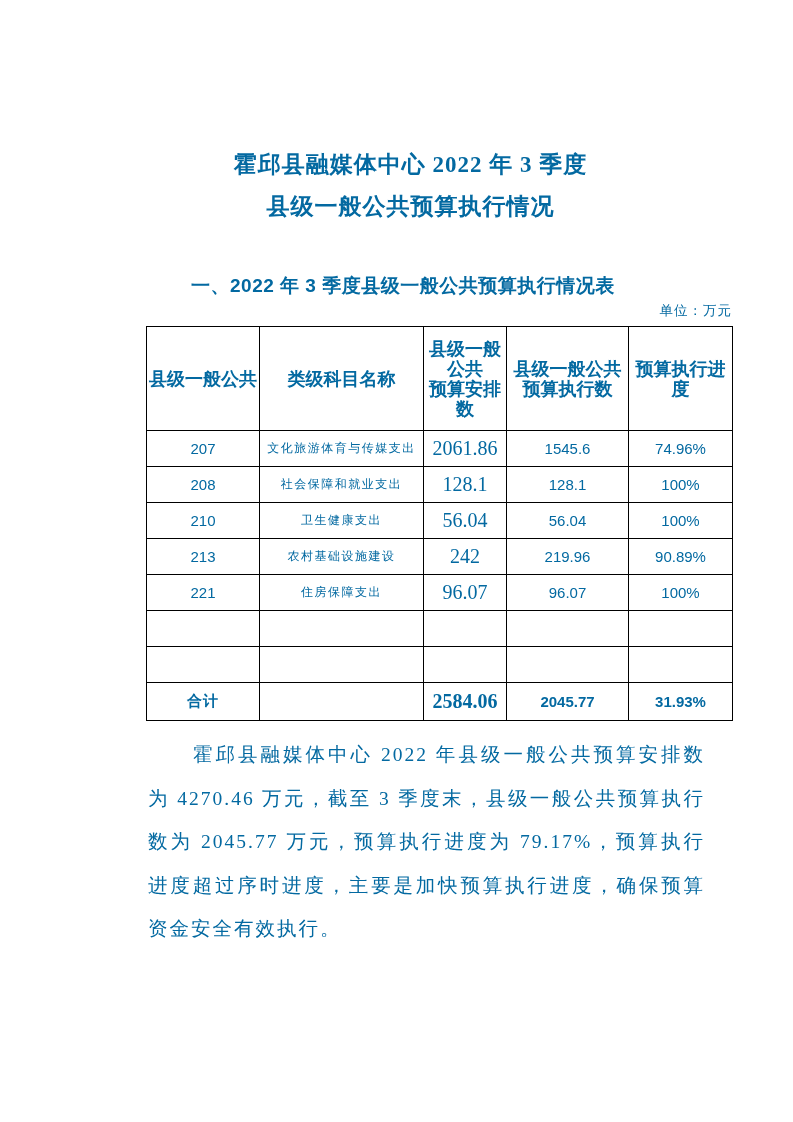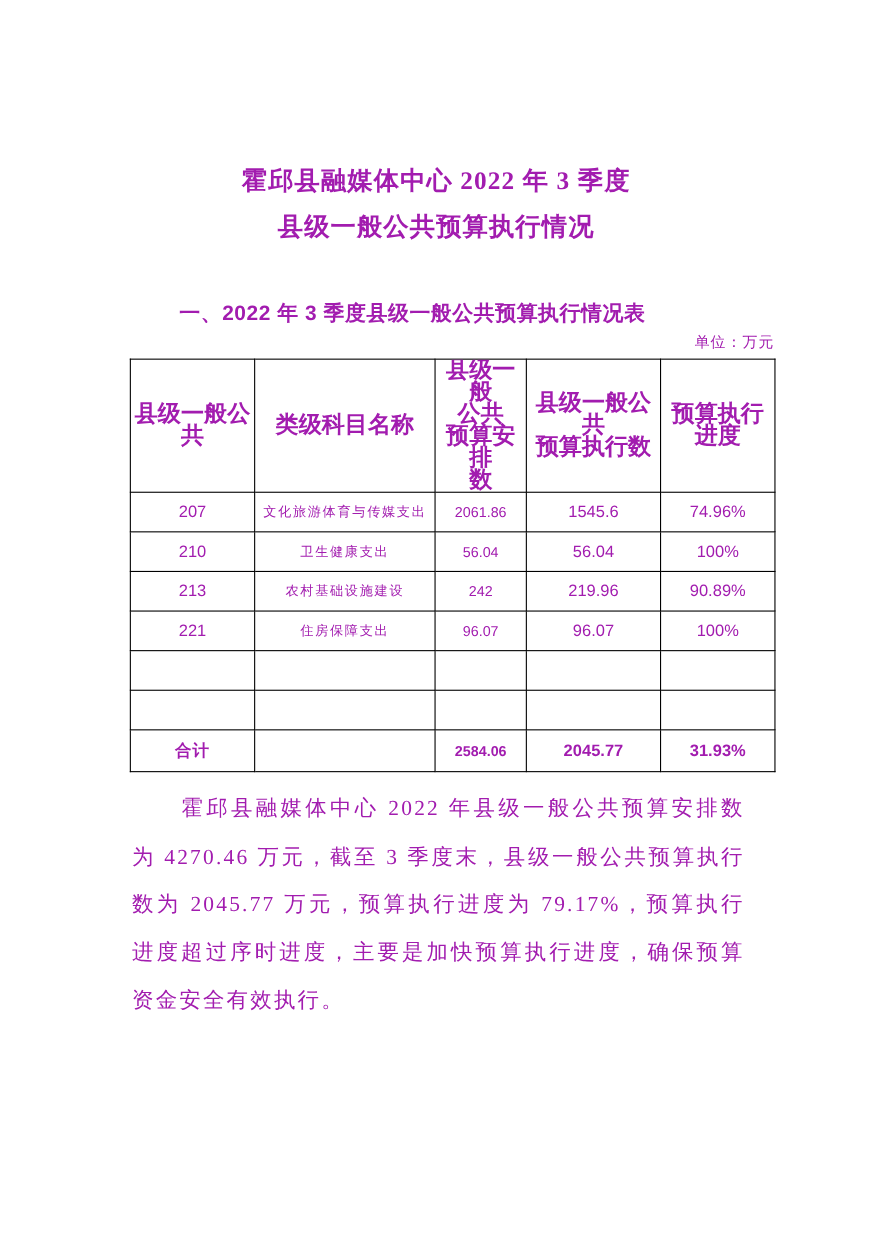--- a/index.html
+++ b/index.html
@@ -3,23 +3,24 @@
 <meta charset="utf-8">
 <style>
   * { margin: 0; padding: 0; box-sizing: border-box; }
   html, body { background: #ffffff; }
   .page {
     position: relative;
     width: 793px;
     height: 1122px;
     margin: 0 auto;
     background: #ffffff;
-    color: #a21caf;
+    color: #0369a1;
     font-family: "Liberation Serif", "DejaVu Serif", serif;
     overflow: hidden;
+    padding-left: 28px;
   }
   .doc-title {
     padding-top: 144px;
     text-align: center;
     font-weight: bold;
     font-size: 23px;
     line-height: 42px;
     letter-spacing: 1px;
     font-family: "Liberation Serif", "DejaVu Serif", serif;
   }
@@ -57,41 +58,41 @@
     vertical-align: middle;
     padding: 0 2px;
     overflow: hidden;
   }
   .col-code  { width: 113px; }
   .col-name  { width: 164px; }
   .col-arr   { width: 83px;  }
   .col-exec  { width: 122px; }
   .col-prog  { width: 104px; }
   tr.header-row th {
-    height: 83px;
-    font-family: "Liberation Sans", "DejaVu Sans", sans-serif;
-    font-weight: bold;
-    font-size: 21px;
+    height: 104px;
+    font-family: "Liberation Sans", "DejaVu Sans", sans-serif;
+    font-weight: bold;
+    font-size: 18px;
     line-height: 20px;
     white-space: pre-line;
   }
   tr.data-row td { height: 36px; }
   tr.total-row td { height: 38px; }
   .c-code {
     font-family: "Liberation Sans", "DejaVu Sans", sans-serif;
     font-size: 15px;
   }
   .c-name {
     font-family: "Liberation Serif", "DejaVu Serif", serif;
     font-size: 12px;
     letter-spacing: 1.5px;
   }
   .c-arr {
-    font-family: Liberation Sans, sans-serif;
-    font-size: 13px;
+    font-family: Liberation Serif, serif;
+    font-size: 20px;
   }
   .c-exec, .c-prog {
     font-family: "Liberation Sans", "DejaVu Sans", sans-serif;
     font-size: 15px;
   }
   tr.total-row .c-label {
     font-family: "Liberation Sans", "DejaVu Sans", sans-serif;
     font-size: 15px;
     font-weight: bold;
     letter-spacing: 1px;
@@ -148,20 +149,27 @@
     </thead>
     <tbody>
       <tr class="data-row">
         <td class="c-code">207</td>
         <td class="c-name">文化旅游体育与传媒支出</td>
         <td class="c-arr">2061.86</td>
         <td class="c-exec">1545.6</td>
         <td class="c-prog">74.96%</td>
       </tr>
       <tr class="data-row">
+        <td class="c-code">208</td>
+        <td class="c-name">社会保障和就业支出</td>
+        <td class="c-arr">128.1</td>
+        <td class="c-exec">128.1</td>
+        <td class="c-prog">100%</td>
+      </tr>
+      <tr class="data-row">
         <td class="c-code">210</td>
         <td class="c-name">卫生健康支出</td>
         <td class="c-arr">56.04</td>
         <td class="c-exec">56.04</td>
         <td class="c-prog">100%</td>
       </tr>
       <tr class="data-row">
         <td class="c-code">213</td>
         <td class="c-name">农村基础设施建设</td>
         <td class="c-arr">242</td>

